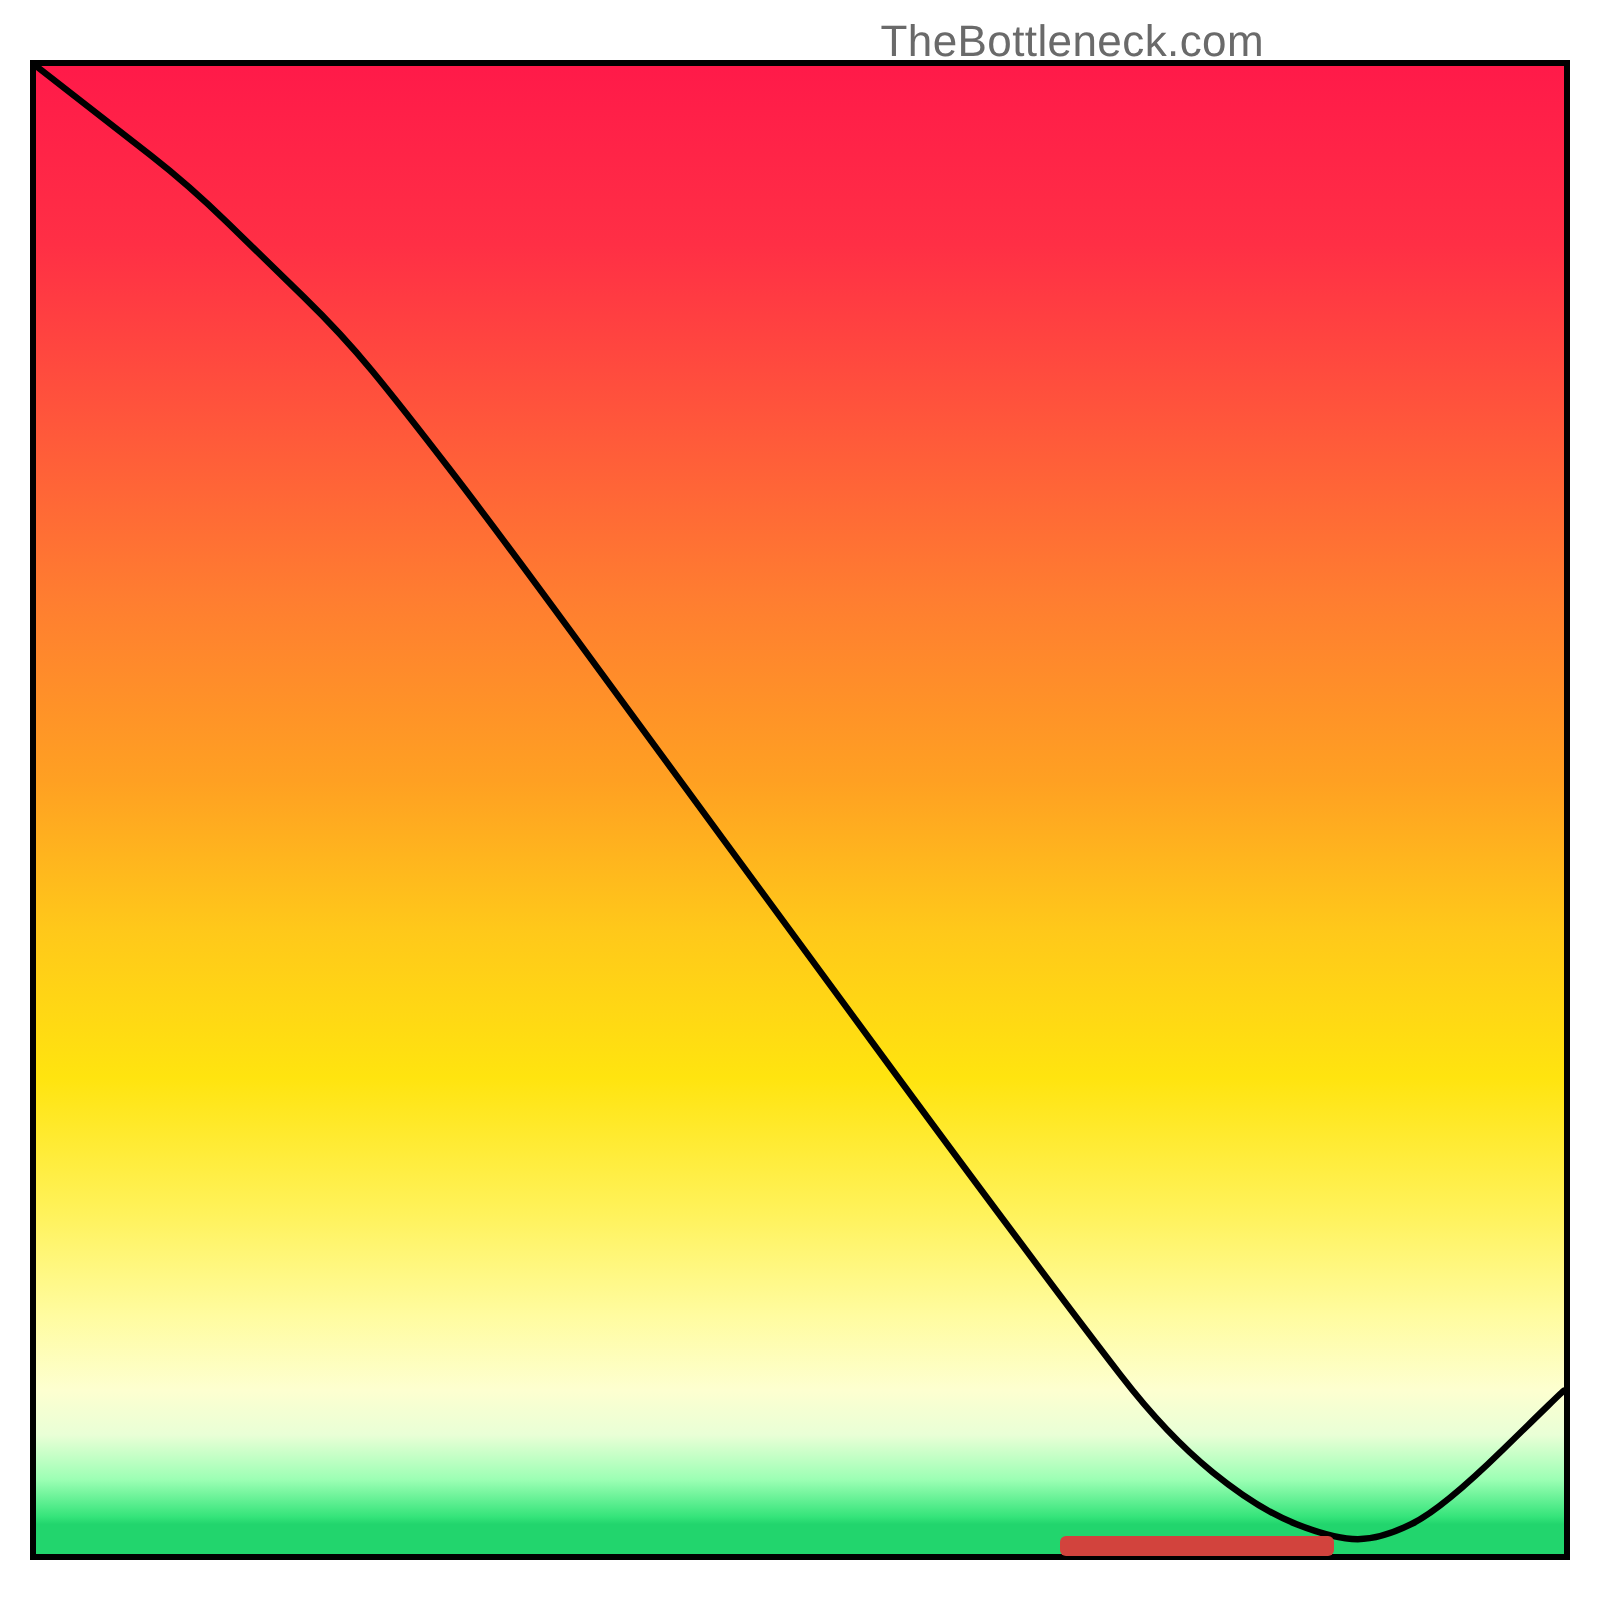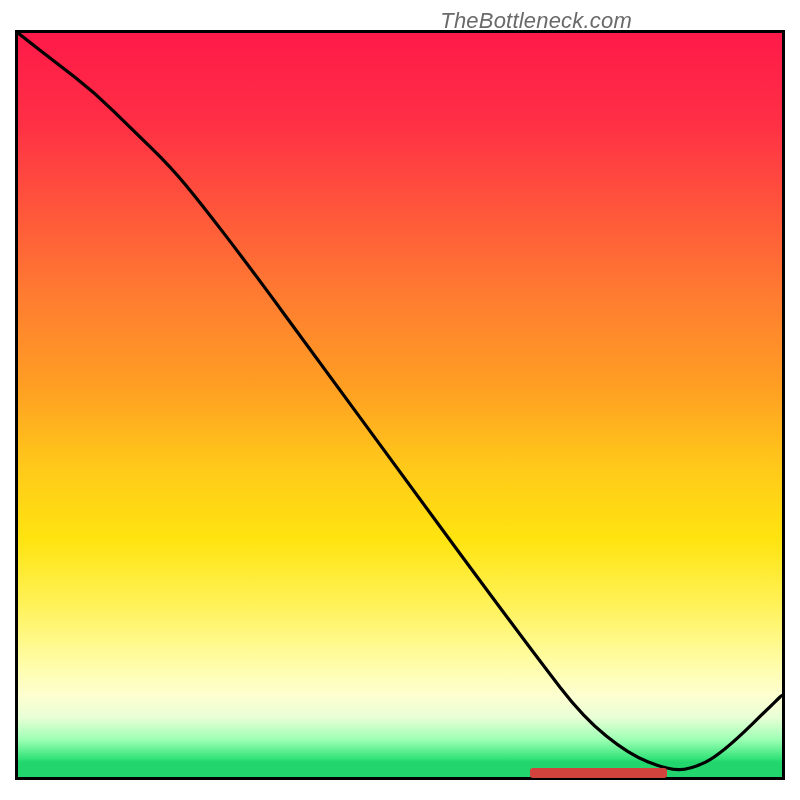--- a/index.html
+++ b/index.html
@@ -8,21 +8,20 @@
     width: 800px;
     height: 800px;
     background: #ffffff;
     font-family: Arial, Helvetica, sans-serif;
     overflow: hidden;
   }
   .stage {
     position: relative;
     width: 644px;
     height: 800px;
-    font-style: italic;
   }
   .attribution {
     position: absolute;
     top: 8px;
     right: 12px;
     color: #6a6a6a;
     font-size: 22px;
     letter-spacing: 0.2px;
     font-weight: 400;
     user-select: none;

